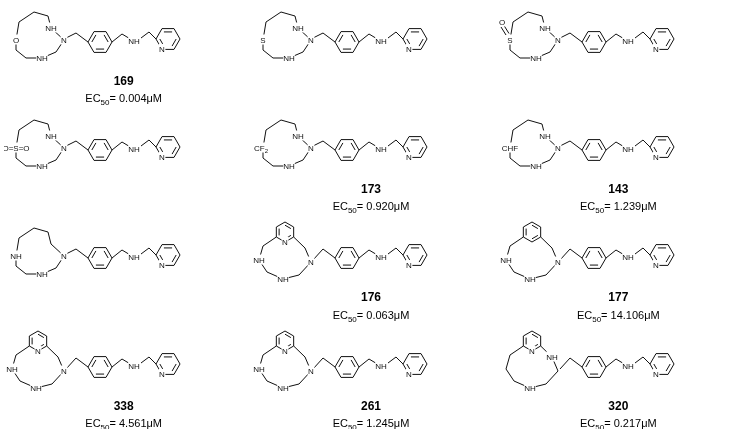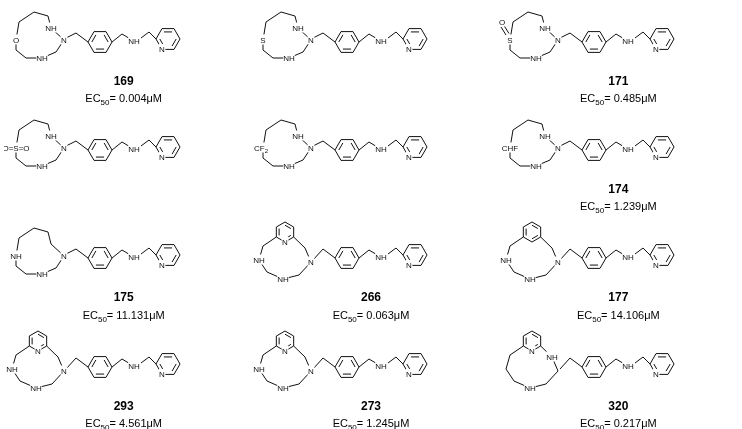--- a/index.html
+++ b/index.html
@@ -110,24 +110,20 @@
         <text x="130" y="42" font-size="8" text-anchor="middle" fill="#111" font-family="Liberation Sans, sans-serif">NH</text>
         <line x1="137" y1="36" x2="145" y2="30" stroke="#111" stroke-width="1"></line>
         <line x1="145" y1="30" x2="152" y2="37" stroke="#111" stroke-width="1"></line>
         <polygon points="176,37 170,47.392304845413264 158,47.392304845413264 152,37 158,26.60769515458674 170,26.607695154586736" fill="none" stroke="#111" stroke-width="1"></polygon>
         <line x1="172.16" y1="37" x2="168.08" y2="44.06676729488102" stroke="#111" stroke-width="1"></line>
         <line x1="159.92" y1="44.06676729488102" x2="155.84" y2="37" stroke="#111" stroke-width="1"></line>
         <line x1="159.92" y1="29.933232705118982" x2="168.08" y2="29.933232705118982" stroke="#111" stroke-width="1"></line>
         <rect x="154.6" y="41.9" width="6.8" height="10" fill="#fff"></rect>
         <text x="158" y="50.4" font-size="8" text-anchor="middle" fill="#111" font-family="Liberation Sans, sans-serif">N</text>
       </svg>
-    <div class="cap">
-      <span class="num">171</span>
-      <span class="ec"><span>EC</span><sub>50</sub><span>= 0.485μM</span></span>
-    </div>
   </div>
   <div class="cell">
     <svg class="structure" viewBox="0 0 240 74">
         <polygon points="12,38 15,20 30,10 44,14 47,26 60,38 52,50 38,56 22,56 12,48" fill="none" stroke="#111" stroke-width="1"></polygon>
         <rect x="-1" y="32.5" width="26" height="10" fill="#fff"></rect>
         <text x="12" y="41" font-size="8" text-anchor="middle" fill="#111" font-family="Liberation Sans, sans-serif">O=S=O</text>
         <rect x="41.2" y="20.5" width="11.6" height="10" fill="#fff"></rect>
         <text x="47" y="29" font-size="8" text-anchor="middle" fill="#111" font-family="Liberation Sans, sans-serif">NH</text>
         <rect x="32.2" y="50.5" width="11.6" height="10" fill="#fff"></rect>
         <text x="38" y="59" font-size="8" text-anchor="middle" fill="#111" font-family="Liberation Sans, sans-serif">NH</text>
@@ -176,20 +172,24 @@
         <text x="130" y="42" font-size="8" text-anchor="middle" fill="#111" font-family="Liberation Sans, sans-serif">NH</text>
         <line x1="137" y1="36" x2="145" y2="30" stroke="#111" stroke-width="1"></line>
         <line x1="145" y1="30" x2="152" y2="37" stroke="#111" stroke-width="1"></line>
         <polygon points="176,37 170,47.392304845413264 158,47.392304845413264 152,37 158,26.60769515458674 170,26.607695154586736" fill="none" stroke="#111" stroke-width="1"></polygon>
         <line x1="172.16" y1="37" x2="168.08" y2="44.06676729488102" stroke="#111" stroke-width="1"></line>
         <line x1="159.92" y1="44.06676729488102" x2="155.84" y2="37" stroke="#111" stroke-width="1"></line>
         <line x1="159.92" y1="29.933232705118982" x2="168.08" y2="29.933232705118982" stroke="#111" stroke-width="1"></line>
         <rect x="154.6" y="41.9" width="6.8" height="10" fill="#fff"></rect>
         <text x="158" y="50.4" font-size="8" text-anchor="middle" fill="#111" font-family="Liberation Sans, sans-serif">N</text>
       </svg>
+    <div class="cap">
+      <span class="num">173</span>
+      <span class="ec"><span>EC</span><sub>50</sub><span>= 0.920μM</span></span>
+    </div>
   </div>
   <div class="cell">
     <svg class="structure" viewBox="0 0 240 74">
         <polygon points="12,38 15,20 30,10 44,14 47,26 60,38 52,50 38,56 22,56 12,48" fill="none" stroke="#111" stroke-width="1"></polygon>
         <rect x="3.8000000000000007" y="32.5" width="16.4" height="10" fill="#fff"></rect>
         <text x="12" y="41" font-size="8" text-anchor="middle" fill="#111" font-family="Liberation Sans, sans-serif">CHF</text>
         <rect x="41.2" y="20.5" width="11.6" height="10" fill="#fff"></rect>
         <text x="47" y="29" font-size="8" text-anchor="middle" fill="#111" font-family="Liberation Sans, sans-serif">NH</text>
         <rect x="32.2" y="50.5" width="11.6" height="10" fill="#fff"></rect>
         <text x="38" y="59" font-size="8" text-anchor="middle" fill="#111" font-family="Liberation Sans, sans-serif">NH</text>
@@ -208,21 +208,21 @@
         <line x1="137" y1="36" x2="145" y2="30" stroke="#111" stroke-width="1"></line>
         <line x1="145" y1="30" x2="152" y2="37" stroke="#111" stroke-width="1"></line>
         <polygon points="176,37 170,47.392304845413264 158,47.392304845413264 152,37 158,26.60769515458674 170,26.607695154586736" fill="none" stroke="#111" stroke-width="1"></polygon>
         <line x1="172.16" y1="37" x2="168.08" y2="44.06676729488102" stroke="#111" stroke-width="1"></line>
         <line x1="159.92" y1="44.06676729488102" x2="155.84" y2="37" stroke="#111" stroke-width="1"></line>
         <line x1="159.92" y1="29.933232705118982" x2="168.08" y2="29.933232705118982" stroke="#111" stroke-width="1"></line>
         <rect x="154.6" y="41.9" width="6.8" height="10" fill="#fff"></rect>
         <text x="158" y="50.4" font-size="8" text-anchor="middle" fill="#111" font-family="Liberation Sans, sans-serif">N</text>
       </svg>
     <div class="cap">
-      <span class="num">174</span>
+      <span class="num">143</span>
       <span class="ec"><span>EC</span><sub>50</sub><span>= 1.239μM</span></span>
     </div>
   </div>
   <div class="cell">
     <svg class="structure" viewBox="0 0 240 74">
         <polygon points="12,38 15,20 30,10 44,14 47,26 60,38 52,50 38,56 22,56 12,48" fill="none" stroke="#111" stroke-width="1"></polygon>
         <rect x="6.2" y="32.5" width="11.6" height="10" fill="#fff"></rect>
         <text x="12" y="41" font-size="8" text-anchor="middle" fill="#111" font-family="Liberation Sans, sans-serif">NH</text>
         <rect x="32.2" y="50.5" width="11.6" height="10" fill="#fff"></rect>
         <text x="38" y="59" font-size="8" text-anchor="middle" fill="#111" font-family="Liberation Sans, sans-serif">NH</text>
@@ -240,24 +240,20 @@
         <text x="130" y="42" font-size="8" text-anchor="middle" fill="#111" font-family="Liberation Sans, sans-serif">NH</text>
         <line x1="137" y1="36" x2="145" y2="30" stroke="#111" stroke-width="1"></line>
         <line x1="145" y1="30" x2="152" y2="37" stroke="#111" stroke-width="1"></line>
         <polygon points="176,37 170,47.392304845413264 158,47.392304845413264 152,37 158,26.60769515458674 170,26.607695154586736" fill="none" stroke="#111" stroke-width="1"></polygon>
         <line x1="172.16" y1="37" x2="168.08" y2="44.06676729488102" stroke="#111" stroke-width="1"></line>
         <line x1="159.92" y1="44.06676729488102" x2="155.84" y2="37" stroke="#111" stroke-width="1"></line>
         <line x1="159.92" y1="29.933232705118982" x2="168.08" y2="29.933232705118982" stroke="#111" stroke-width="1"></line>
         <rect x="154.6" y="41.9" width="6.8" height="10" fill="#fff"></rect>
         <text x="158" y="50.4" font-size="8" text-anchor="middle" fill="#111" font-family="Liberation Sans, sans-serif">N</text>
       </svg>
-    <div class="cap">
-      <span class="num">175</span>
-      <span class="ec"><span>EC</span><sub>50</sub><span>= 11.131μM</span></span>
-    </div>
   </div>
   <div class="cell">
     <svg class="structure" viewBox="0 0 240 74">
         <polygon points="34,24 25.33974596215561,19 25.339745962155614,9 34,4 42.66025403784438,8.999999999999996 42.66025403784439,18.999999999999993" fill="none" stroke="#111" stroke-width="1"></polygon>
         <line x1="28.111027254265814" y1="17.4" x2="28.111027254265817" y2="10.6" stroke="#111" stroke-width="1"></line>
         <line x1="34" y1="7.199999999999999" x2="39.88897274573418" y2="10.599999999999998" stroke="#111" stroke-width="1"></line>
         <line x1="39.888972745734186" y1="17.399999999999995" x2="34" y2="20.8" stroke="#111" stroke-width="1"></line>
         <polyline points="25.33974596215561,19 12,28 8,42 16,54 32,61 48,57 60,44 54,30 42.66025403784439,18.999999999999993" fill="none" stroke="#111" stroke-width="1"></polyline>
         <rect x="30.6" y="18.5" width="6.8" height="10" fill="#fff"></rect>
         <text x="34" y="27" font-size="8" text-anchor="middle" fill="#111" font-family="Liberation Sans, sans-serif">N</text>
@@ -280,21 +276,21 @@
         <line x1="137" y1="36" x2="145" y2="30" stroke="#111" stroke-width="1"></line>
         <line x1="145" y1="30" x2="152" y2="37" stroke="#111" stroke-width="1"></line>
         <polygon points="176,37 170,47.392304845413264 158,47.392304845413264 152,37 158,26.60769515458674 170,26.607695154586736" fill="none" stroke="#111" stroke-width="1"></polygon>
         <line x1="172.16" y1="37" x2="168.08" y2="44.06676729488102" stroke="#111" stroke-width="1"></line>
         <line x1="159.92" y1="44.06676729488102" x2="155.84" y2="37" stroke="#111" stroke-width="1"></line>
         <line x1="159.92" y1="29.933232705118982" x2="168.08" y2="29.933232705118982" stroke="#111" stroke-width="1"></line>
         <rect x="154.6" y="41.9" width="6.8" height="10" fill="#fff"></rect>
         <text x="158" y="50.4" font-size="8" text-anchor="middle" fill="#111" font-family="Liberation Sans, sans-serif">N</text>
       </svg>
     <div class="cap">
-      <span class="num">266</span>
+      <span class="num">176</span>
       <span class="ec"><span>EC</span><sub>50</sub><span>= 0.063μM</span></span>
     </div>
   </div>
   <div class="cell">
     <svg class="structure" viewBox="0 0 240 74">
         <polygon points="34,24 25.33974596215561,19 25.339745962155614,9 34,4 42.66025403784438,8.999999999999996 42.66025403784439,18.999999999999993" fill="none" stroke="#111" stroke-width="1"></polygon>
         <line x1="28.111027254265814" y1="17.4" x2="28.111027254265817" y2="10.6" stroke="#111" stroke-width="1"></line>
         <line x1="34" y1="7.199999999999999" x2="39.88897274573418" y2="10.599999999999998" stroke="#111" stroke-width="1"></line>
         <line x1="39.888972745734186" y1="17.399999999999995" x2="34" y2="20.8" stroke="#111" stroke-width="1"></line>
         <polyline points="25.33974596215561,19 12,28 8,42 16,54 32,61 48,57 60,44 54,30 42.66025403784439,18.999999999999993" fill="none" stroke="#111" stroke-width="1"></polyline>
@@ -356,21 +352,21 @@
         <line x1="137" y1="36" x2="145" y2="30" stroke="#111" stroke-width="1"></line>
         <line x1="145" y1="30" x2="152" y2="37" stroke="#111" stroke-width="1"></line>
         <polygon points="176,37 170,47.392304845413264 158,47.392304845413264 152,37 158,26.60769515458674 170,26.607695154586736" fill="none" stroke="#111" stroke-width="1"></polygon>
         <line x1="172.16" y1="37" x2="168.08" y2="44.06676729488102" stroke="#111" stroke-width="1"></line>
         <line x1="159.92" y1="44.06676729488102" x2="155.84" y2="37" stroke="#111" stroke-width="1"></line>
         <line x1="159.92" y1="29.933232705118982" x2="168.08" y2="29.933232705118982" stroke="#111" stroke-width="1"></line>
         <rect x="154.6" y="41.9" width="6.8" height="10" fill="#fff"></rect>
         <text x="158" y="50.4" font-size="8" text-anchor="middle" fill="#111" font-family="Liberation Sans, sans-serif">N</text>
       </svg>
     <div class="cap">
-      <span class="num">293</span>
+      <span class="num">338</span>
       <span class="ec"><span>EC</span><sub>50</sub><span>= 4.561μM</span></span>
     </div>
   </div>
   <div class="cell">
     <svg class="structure" viewBox="0 0 240 74">
         <polygon points="34,24 25.33974596215561,19 25.339745962155614,9 34,4 42.66025403784438,8.999999999999996 42.66025403784439,18.999999999999993" fill="none" stroke="#111" stroke-width="1"></polygon>
         <line x1="28.111027254265814" y1="17.4" x2="28.111027254265817" y2="10.6" stroke="#111" stroke-width="1"></line>
         <line x1="34" y1="7.199999999999999" x2="39.88897274573418" y2="10.599999999999998" stroke="#111" stroke-width="1"></line>
         <line x1="39.888972745734186" y1="17.399999999999995" x2="34" y2="20.8" stroke="#111" stroke-width="1"></line>
         <polyline points="25.33974596215561,19 12,28 8,42 16,54 32,61 48,57 60,44 54,30 42.66025403784439,18.999999999999993" fill="none" stroke="#111" stroke-width="1"></polyline>
@@ -395,21 +391,21 @@
         <line x1="137" y1="36" x2="145" y2="30" stroke="#111" stroke-width="1"></line>
         <line x1="145" y1="30" x2="152" y2="37" stroke="#111" stroke-width="1"></line>
         <polygon points="176,37 170,47.392304845413264 158,47.392304845413264 152,37 158,26.60769515458674 170,26.607695154586736" fill="none" stroke="#111" stroke-width="1"></polygon>
         <line x1="172.16" y1="37" x2="168.08" y2="44.06676729488102" stroke="#111" stroke-width="1"></line>
         <line x1="159.92" y1="44.06676729488102" x2="155.84" y2="37" stroke="#111" stroke-width="1"></line>
         <line x1="159.92" y1="29.933232705118982" x2="168.08" y2="29.933232705118982" stroke="#111" stroke-width="1"></line>
         <rect x="154.6" y="41.9" width="6.8" height="10" fill="#fff"></rect>
         <text x="158" y="50.4" font-size="8" text-anchor="middle" fill="#111" font-family="Liberation Sans, sans-serif">N</text>
       </svg>
     <div class="cap">
-      <span class="num">273</span>
+      <span class="num">261</span>
       <span class="ec"><span>EC</span><sub>50</sub><span>= 1.245μM</span></span>
     </div>
   </div>
   <div class="cell">
     <svg class="structure" viewBox="0 0 240 74">
         <polygon points="34,24 25.33974596215561,19 25.339745962155614,9 34,4 42.66025403784438,8.999999999999996 42.66025403784439,18.999999999999993" fill="none" stroke="#111" stroke-width="1"></polygon>
         <line x1="28.111027254265814" y1="17.4" x2="28.111027254265817" y2="10.6" stroke="#111" stroke-width="1"></line>
         <line x1="34" y1="7.199999999999999" x2="39.88897274573418" y2="10.599999999999998" stroke="#111" stroke-width="1"></line>
         <line x1="39.888972745734186" y1="17.399999999999995" x2="34" y2="20.8" stroke="#111" stroke-width="1"></line>
         <polyline points="25.33974596215561,19 12,28 8,42 16,54 32,61 48,57 60,44 54,30 42.66025403784439,18.999999999999993" fill="none" stroke="#111" stroke-width="1"></polyline>

